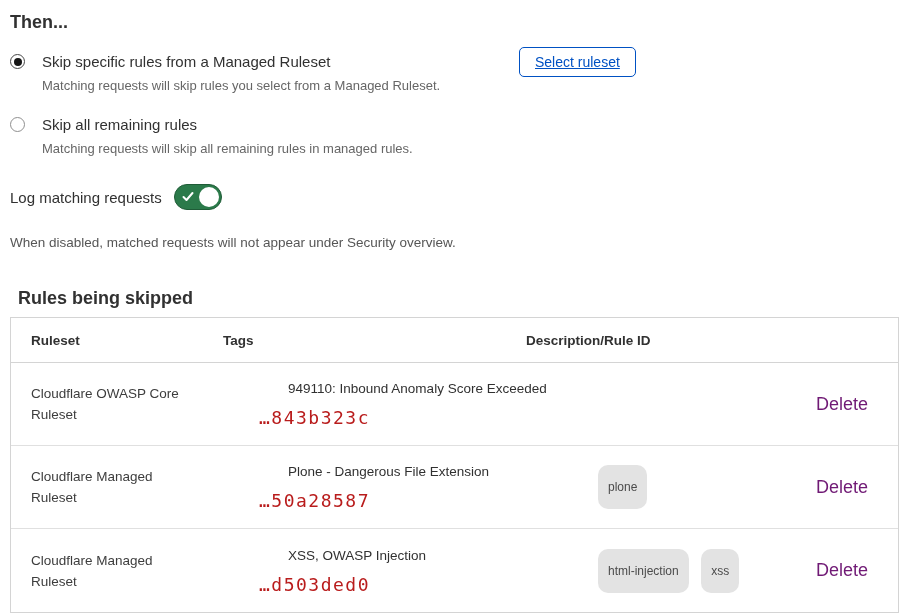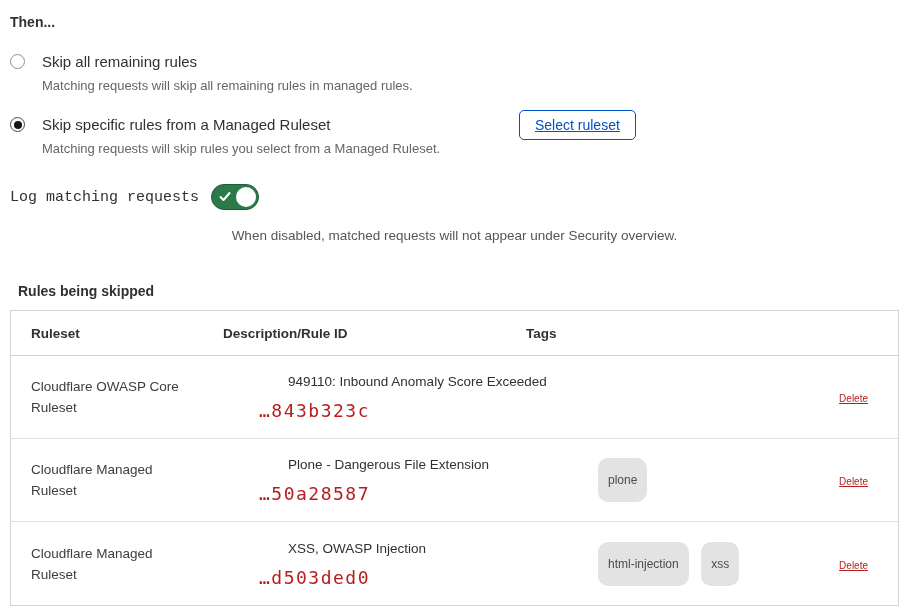--- a/index.html
+++ b/index.html
@@ -3,116 +3,116 @@
 <meta charset="utf-8">
 <style>
   * { box-sizing: border-box; }
   html,body { margin:0; padding:0; }
   body {
     width:911px; height:614px; background:#ffffff; overflow:hidden;
     font-family:"Liberation Sans", sans-serif; color:#313131;
   }
   .container { padding:12px 12px 0 10px; position:relative; }
 
-  .section-heading { font-size:14px; font-weight:700; line-height:20px; margin:0; color:#313131; }
+  .section-heading { font-size:18px; font-weight:700; line-height:20px; margin:0; color:#313131; }
 
   
   .option { display:flex; margin-top:20px; position:relative; }
   .radio-wrap { flex:0 0 32px; padding-top:2px; }
   .radio { display:inline-block; width:15px; height:15px; border:1.5px solid #8f8f8f; border-radius:50%; position:relative; background:#fff; }
   .radio.selected { border-color:#474747; }
   .radio.selected::after { content:""; position:absolute; inset:2.5px; background:#161616; border-radius:50%; }
   .option-label { font-size:15px; line-height:20px; color:#313131; }
   .option-desc { font-size:13px; line-height:18px; color:#666666; margin-top:5px; }
 
   .select-btn {
     position:absolute; left:509px; top:-5px;
     background:#fff; border:1px solid #0051c3; border-radius:5px;
     padding:6px 15px; font-family:"Liberation Sans", sans-serif;
     font-size:14px; color:#0051c3; text-decoration:underline; cursor:pointer;
   }
 
   
-  .toggle-row { display:flex; align-items:center; gap:12px; margin-top:26px;font-family:Liberation Mono, monospace; }
+  .toggle-row { display:flex; align-items:center; gap:12px; margin-top:26px; }
   .toggle-label { font-size:15px; color:#313131; }
   .switch { width:48px; height:26px; border-radius:13px; background:#2b7a4a; border:1px solid #1f5c37; position:relative; cursor:pointer; flex:0 0 auto; }
   .switch .check-icon { position:absolute; left:7px; top:6px; width:12px; height:12px; }
   .switch .knob { position:absolute; right:2px; top:2px; width:20px; height:20px; border-radius:50%; background:#ffffff; }
 
-  .note { font-size:13.5px; line-height:18px; color:#565656; margin-top:17px;text-align:center; }
+  .note { font-size:13.5px; line-height:18px; color:#565656; margin-top:24px; }
 
   .table-heading { margin-top:36px;margin-left:8px; }
 
   
   .rules-table { margin-top:9px; width:889px; border:1px solid #d4d4d4; background:#fff; }
   .t-row { display:grid; grid-template-columns:192px 303px 1fr 80px; padding:0 30px 0 20px; align-items:center; }
   .t-header { height:45px; border-bottom:1px solid #d4d4d4; }
   .t-header .th { font-size:13.5px; font-weight:700; color:#313131; }
   .t-body-row { min-height:83px; border-bottom:1px solid #e0e0e0;gap:36px; }
   .t-body-row:last-child { border-bottom:none; }
   .cell-ruleset { font-size:13.5px; line-height:21px; color:#3d3d3d; max-width:168px; }
   .desc-line { font-size:13.5px; line-height:17px; color:#313131;margin-left:29px; }
   .id-line { font-family:"DejaVu Sans Mono", monospace; font-size:18px; letter-spacing:1.5px; color:#b91c1c; margin-top:10px; }
   .tag {
     display:inline-block; background:#e3e3e3; color:#4b4b4b; font-size:12px;
     line-height:20px; padding:12px 10px; border-radius:10px; margin-right:8px; white-space:nowrap;
   }
   .cell-action { text-align:right; }
-  .delete-link { color:#b91c1c; font-size:10px; text-decoration:underline; cursor:pointer; }
+  .delete-link { color:#701a75; font-size:18px; cursor:pointer; }
 
   .bottom-divider { width:911px; height:1px; background:#d9d9d9; margin-top:11px; }
 </style>
 </head>
 <body>
 
 <div class="container">
 
   <h2 class="section-heading">Then...</h2>
 
   <div class="option">
     <div class="radio-wrap">
-      <span class="radio"></span>
-    </div>
-    <div class="option-text">
-      <div class="option-label">Skip all remaining rules</div>
-      <div class="option-desc">Matching requests will skip all remaining rules in managed rules.</div>
-    </div>
-  </div>
-
-  <div class="option">
-    <div class="radio-wrap">
       <span class="radio selected"></span>
     </div>
     <div class="option-text">
       <div class="option-label">Skip specific rules from a Managed Ruleset</div>
       <div class="option-desc">Matching requests will skip rules you select from a Managed Ruleset.</div>
     </div>
     <button class="select-btn">Select ruleset</button>
+  </div>
+
+  <div class="option">
+    <div class="radio-wrap">
+      <span class="radio"></span>
+    </div>
+    <div class="option-text">
+      <div class="option-label">Skip all remaining rules</div>
+      <div class="option-desc">Matching requests will skip all remaining rules in managed rules.</div>
+    </div>
   </div>
 
   <div class="toggle-row">
     <span class="toggle-label">Log matching requests</span>
     <span class="switch">
       <svg class="check-icon" viewBox="0 0 12 12">
         <path d="M1.5 6l3 3 6-7" stroke="#ffffff" stroke-width="2" fill="none" stroke-linecap="round" stroke-linejoin="round"></path>
       </svg>
       <span class="knob"></span>
     </span>
   </div>
 
   <div class="note">When disabled, matched requests will not appear under Security overview.</div>
 
   <h2 class="section-heading table-heading">Rules being skipped</h2>
 
   <div class="rules-table">
 
     <div class="t-row t-header">
       <span class="th">Ruleset</span>
+      <span class="th">Tags</span>
       <span class="th">Description/Rule ID</span>
-      <span class="th">Tags</span>
       <span class="th"></span>
     </div>
 
     <div class="t-row t-body-row">
       <div class="cell-ruleset">Cloudflare OWASP Core Ruleset</div>
       <div class="cell-desc">
         <div class="desc-line">949110: Inbound Anomaly Score Exceeded</div>
         <div class="id-line">…843b323c</div>
       </div>
       <div class="cell-tags"></div>

